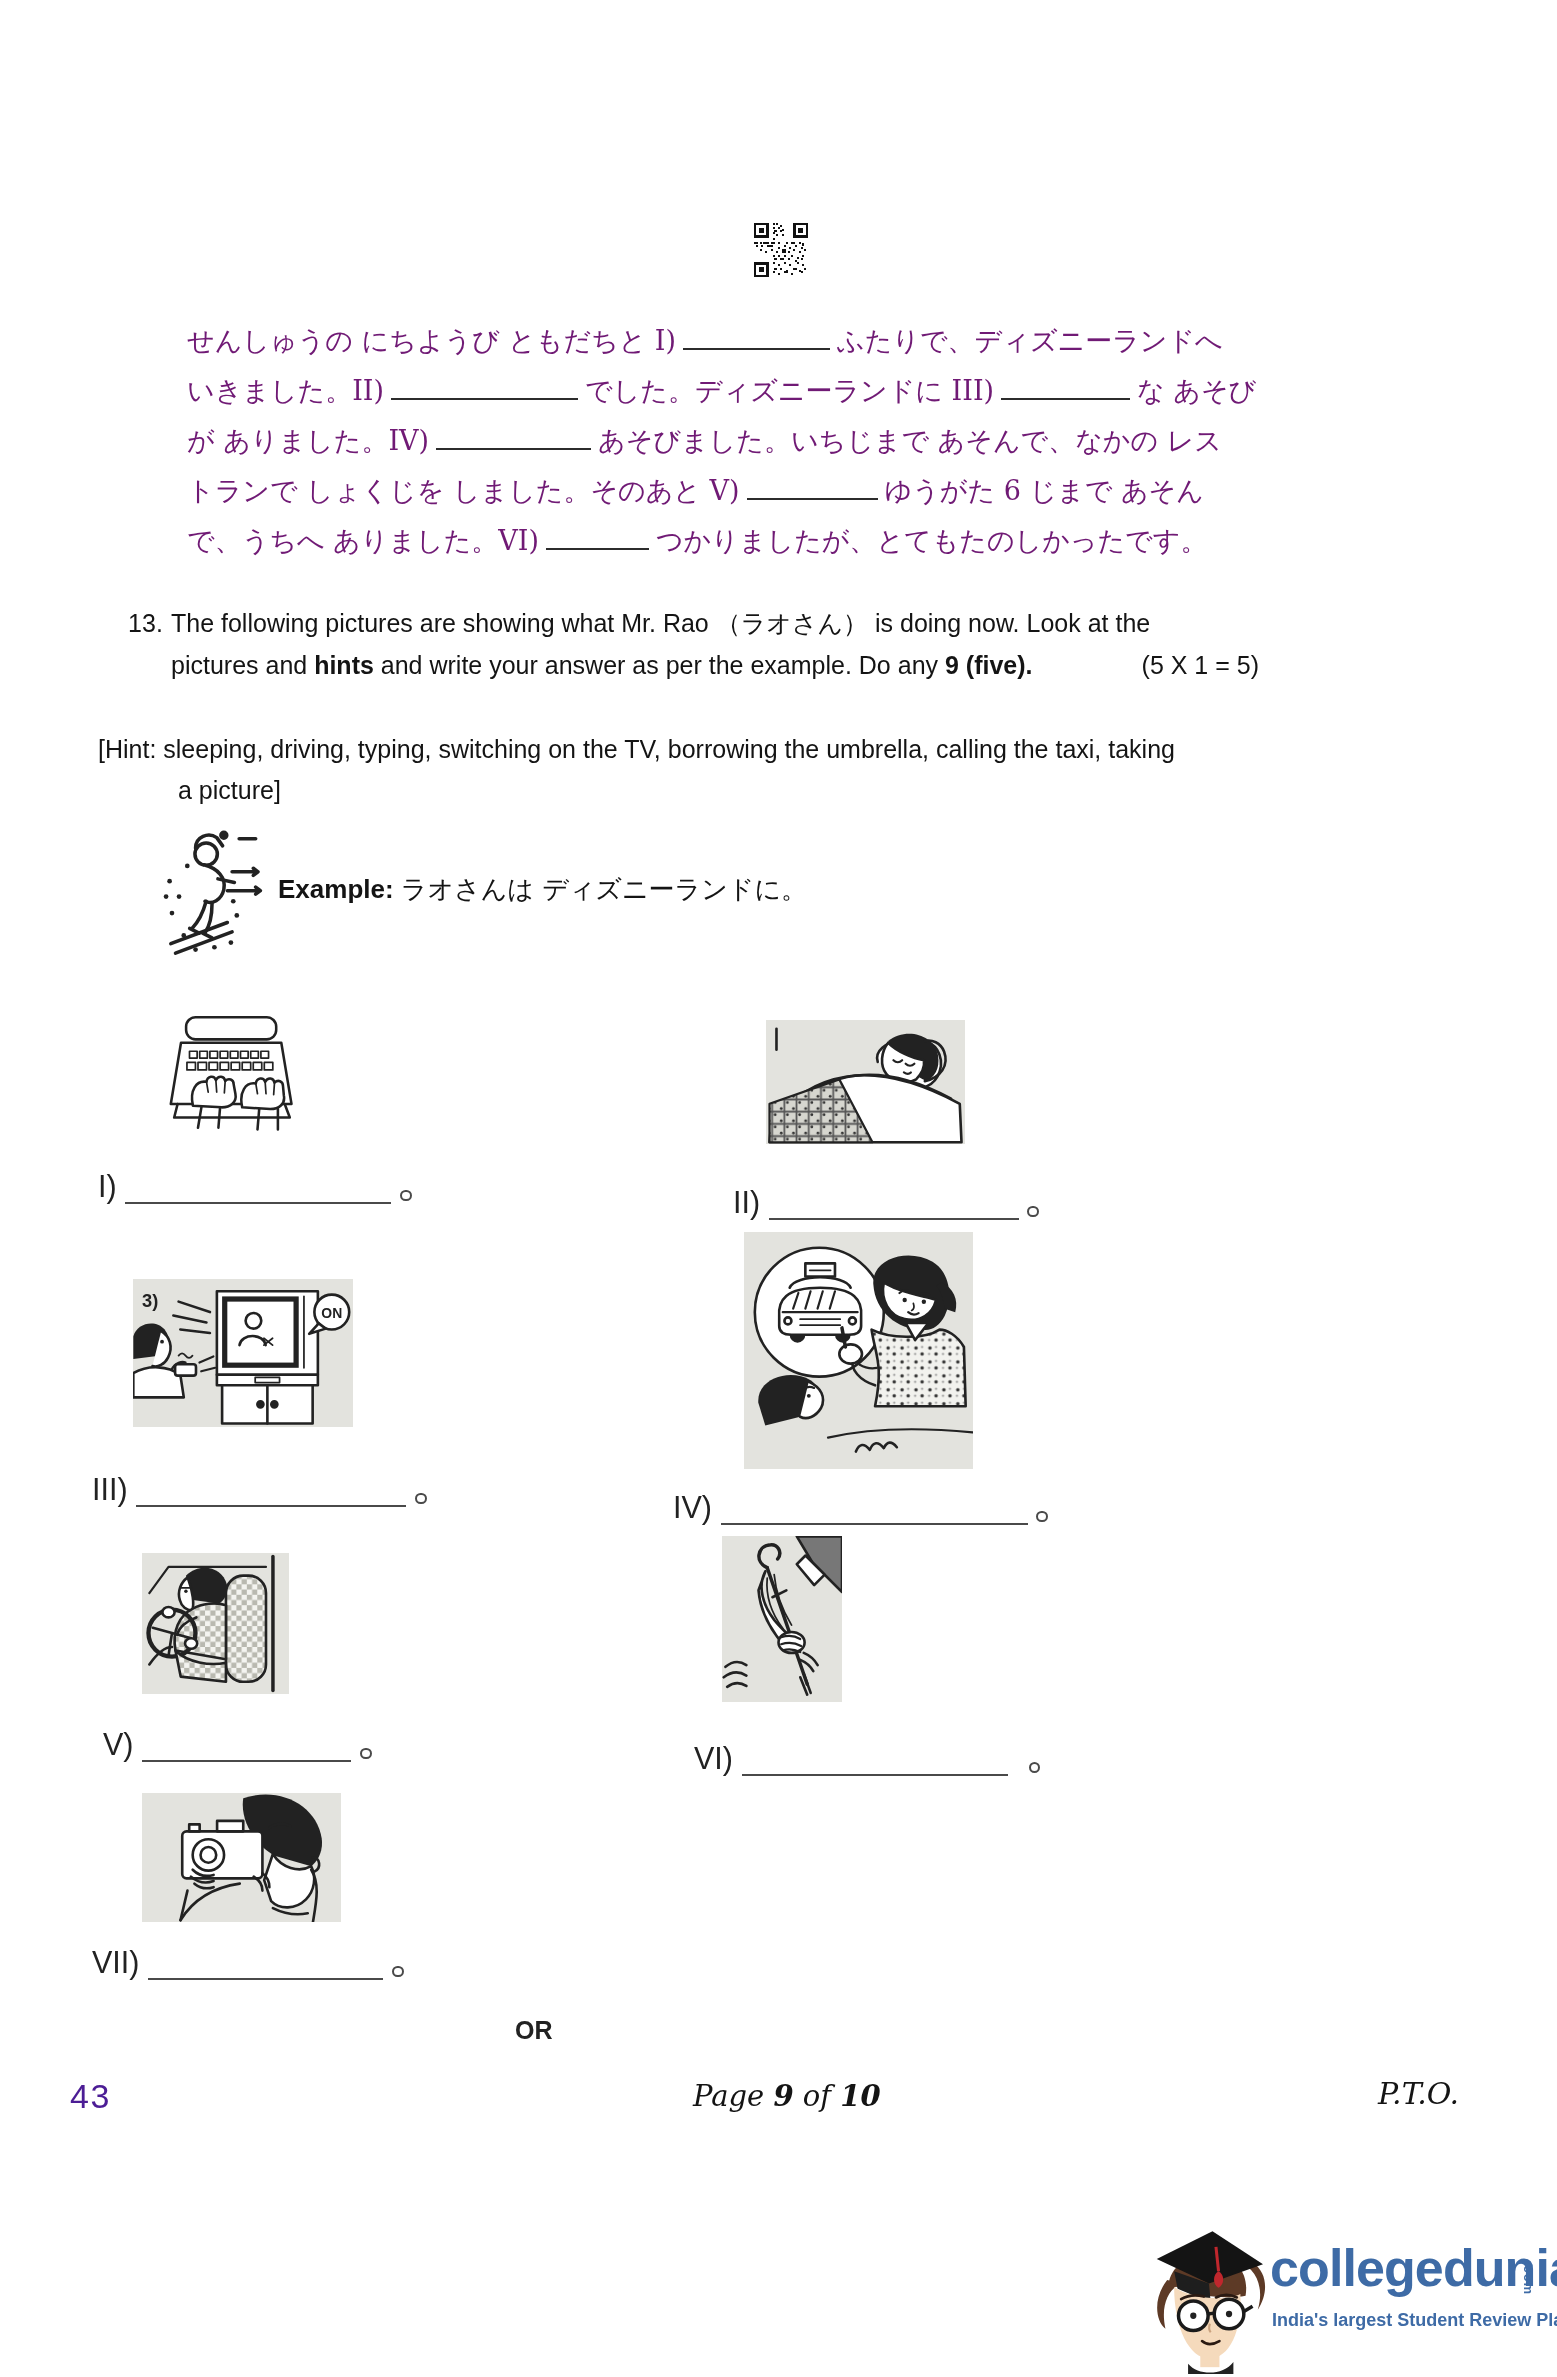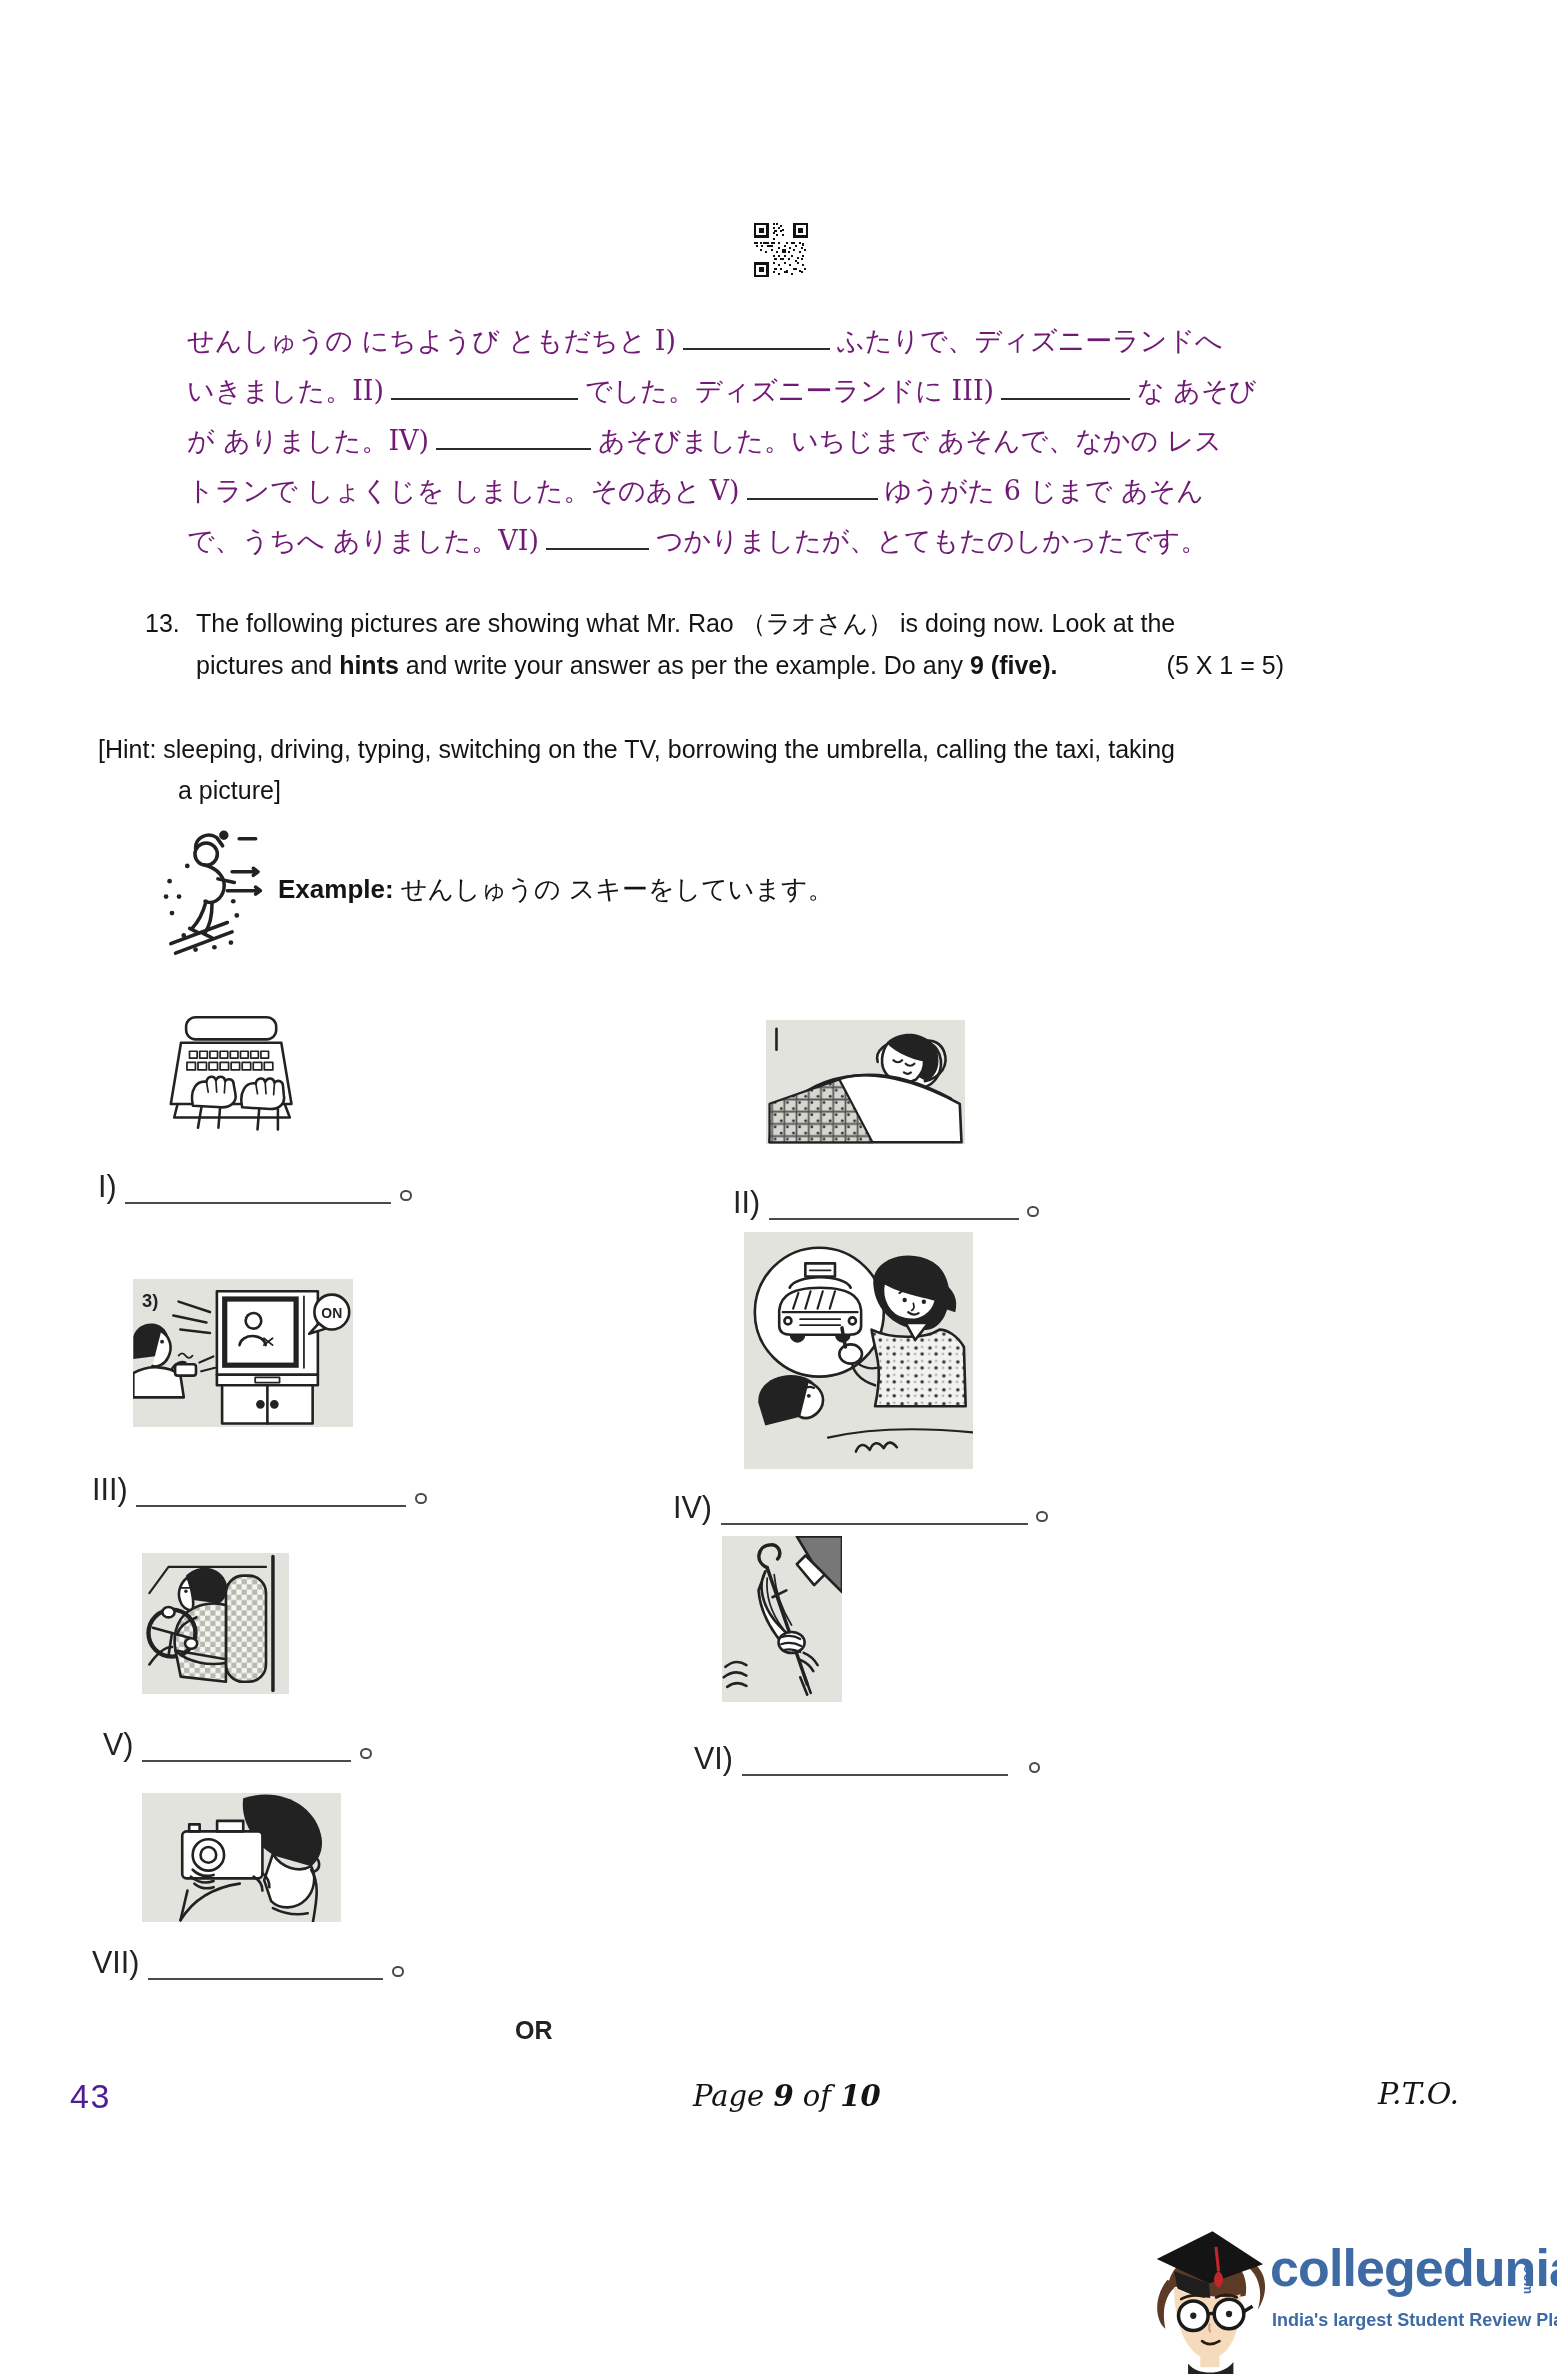--- a/index.html
+++ b/index.html
@@ -9,21 +9,21 @@
   
   .qr{position:absolute;left:754px;top:223px;width:54px;height:54px;}
 
   
   .passage{position:absolute;left:187px;top:316px;width:1099px;
            font-family:"DejaVu Serif","Liberation Serif",serif;
            font-size:27px;line-height:50px;white-space:nowrap;color:#701a75;}
   .pblank{display:inline-block;border-bottom:2.6px solid #2c2c2c;height:.92em;margin:0 7px;}
 
   
-  .q13{position:absolute;left:145px;top:602px;width:1139px;font-size:25px;line-height:42px;color:#141414;}
+  .q13{position:absolute;left:120px;top:602px;width:1139px;font-size:25px;line-height:42px;color:#141414;text-align:center;}
   .q13 .row1{display:flex;white-space:nowrap;}
   .q13 .qnum{width:51px;flex:none;}
   .q13 .row2{display:flex;white-space:nowrap;padding-left:51px;}
   .q13 .marks{margin-left:auto;}
   .hint{position:absolute;left:98px;top:729px;width:1177px;font-size:25px;line-height:41px;color:#141414;white-space:nowrap;}
   .hint .l2{padding-left:80px;}
 
   
   .example-row{position:absolute;left:159px;top:827px;}
   .ski{position:absolute;left:0;top:0;width:112px;height:131px;}
@@ -196,21 +196,21 @@
               <circle cx="47" cy="102" r="2"></circle>
             <circle cx="61" cy="98" r="2"></circle>
               <circle cx="66" cy="75" r="2"></circle>
               <circle cx="63" cy="63" r="2"></circle>
             <circle cx="24" cy="33" r="2"></circle>
               <circle cx="6" cy="59" r="2"></circle>
           </g>
         </g>
       </svg>
     </span>
-    <span class="extext"><span class="exlabel">Example:</span> <span class="exjp">せんしゅうの スキーをしています。</span></span>
+    <span class="extext"><span class="exlabel">Example:</span> <span class="exjp">ラオさんは ディズニーランドに。</span></span>
   </div>
 
   <div class="panel nobg" style="left:164px;top:1008px;width:136px;height:129px;">
     <svg viewBox="0 0 160 150">
       <g class="art">
         <rect x="26" y="10" width="106" height="26" rx="11" fill="#fff"></rect>
         <path d="M20 40 H138 L150 112 H8 Z" fill="#fff"></path>
         <g stroke-width="2">
           <rect x="30" y="50" width="9" height="8"></rect>
             <rect x="42" y="50" width="9" height="8"></rect>

